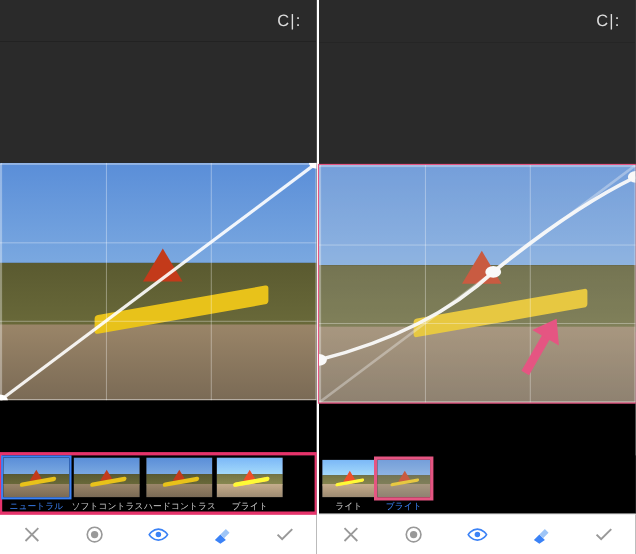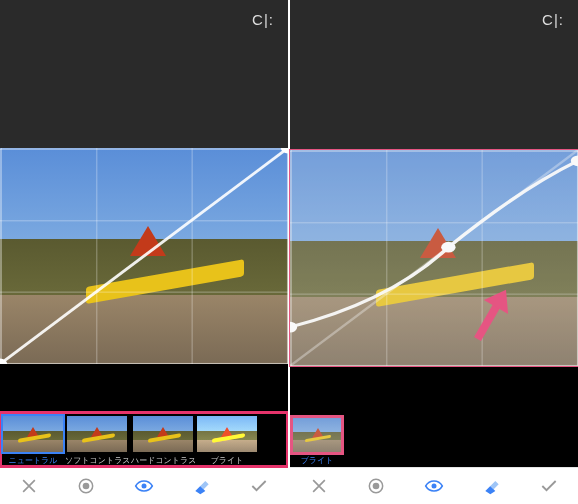--- a/index.html
+++ b/index.html
@@ -225,20 +225,30 @@
         <line x1="0" y1="100" x2="100" y2="0" stroke="rgba(255,255,255,.35)" stroke-width="1"></line>
         <path d="M0 82 Q35 70 55 45 Q80 18 100 5" stroke="rgba(255,255,255,.95)" stroke-width="1.4" fill="none"></path>
         <circle cx="0" cy="82" r="2.5" fill="#fff"></circle>
         <circle cx="55" cy="45" r="2.5" fill="#fff"></circle>
         <circle cx="100" cy="5" r="2.5" fill="#fff"></circle>
       </svg>
       <div class="arrow"></div>
     </div>
   </div>
   <div class="presets">
+    <div class="preset">
+      <div class="thumb filter-bright">
+          <div class="sky"></div>
+          <div class="trees"></div>
+          <div class="ground"></div>
+          <div class="roof"></div>
+          <div class="slide"></div>
+        </div>
+      <div class="plabel">ライト</div>
+    </div>
     <div class="preset active preset-hl">
       <div class="thumb filter-fade">
           <div class="sky"></div>
           <div class="trees"></div>
           <div class="ground"></div>
           <div class="roof"></div>
           <div class="slide"></div>
         </div>
       <div class="plabel">ブライト</div>
     </div>

